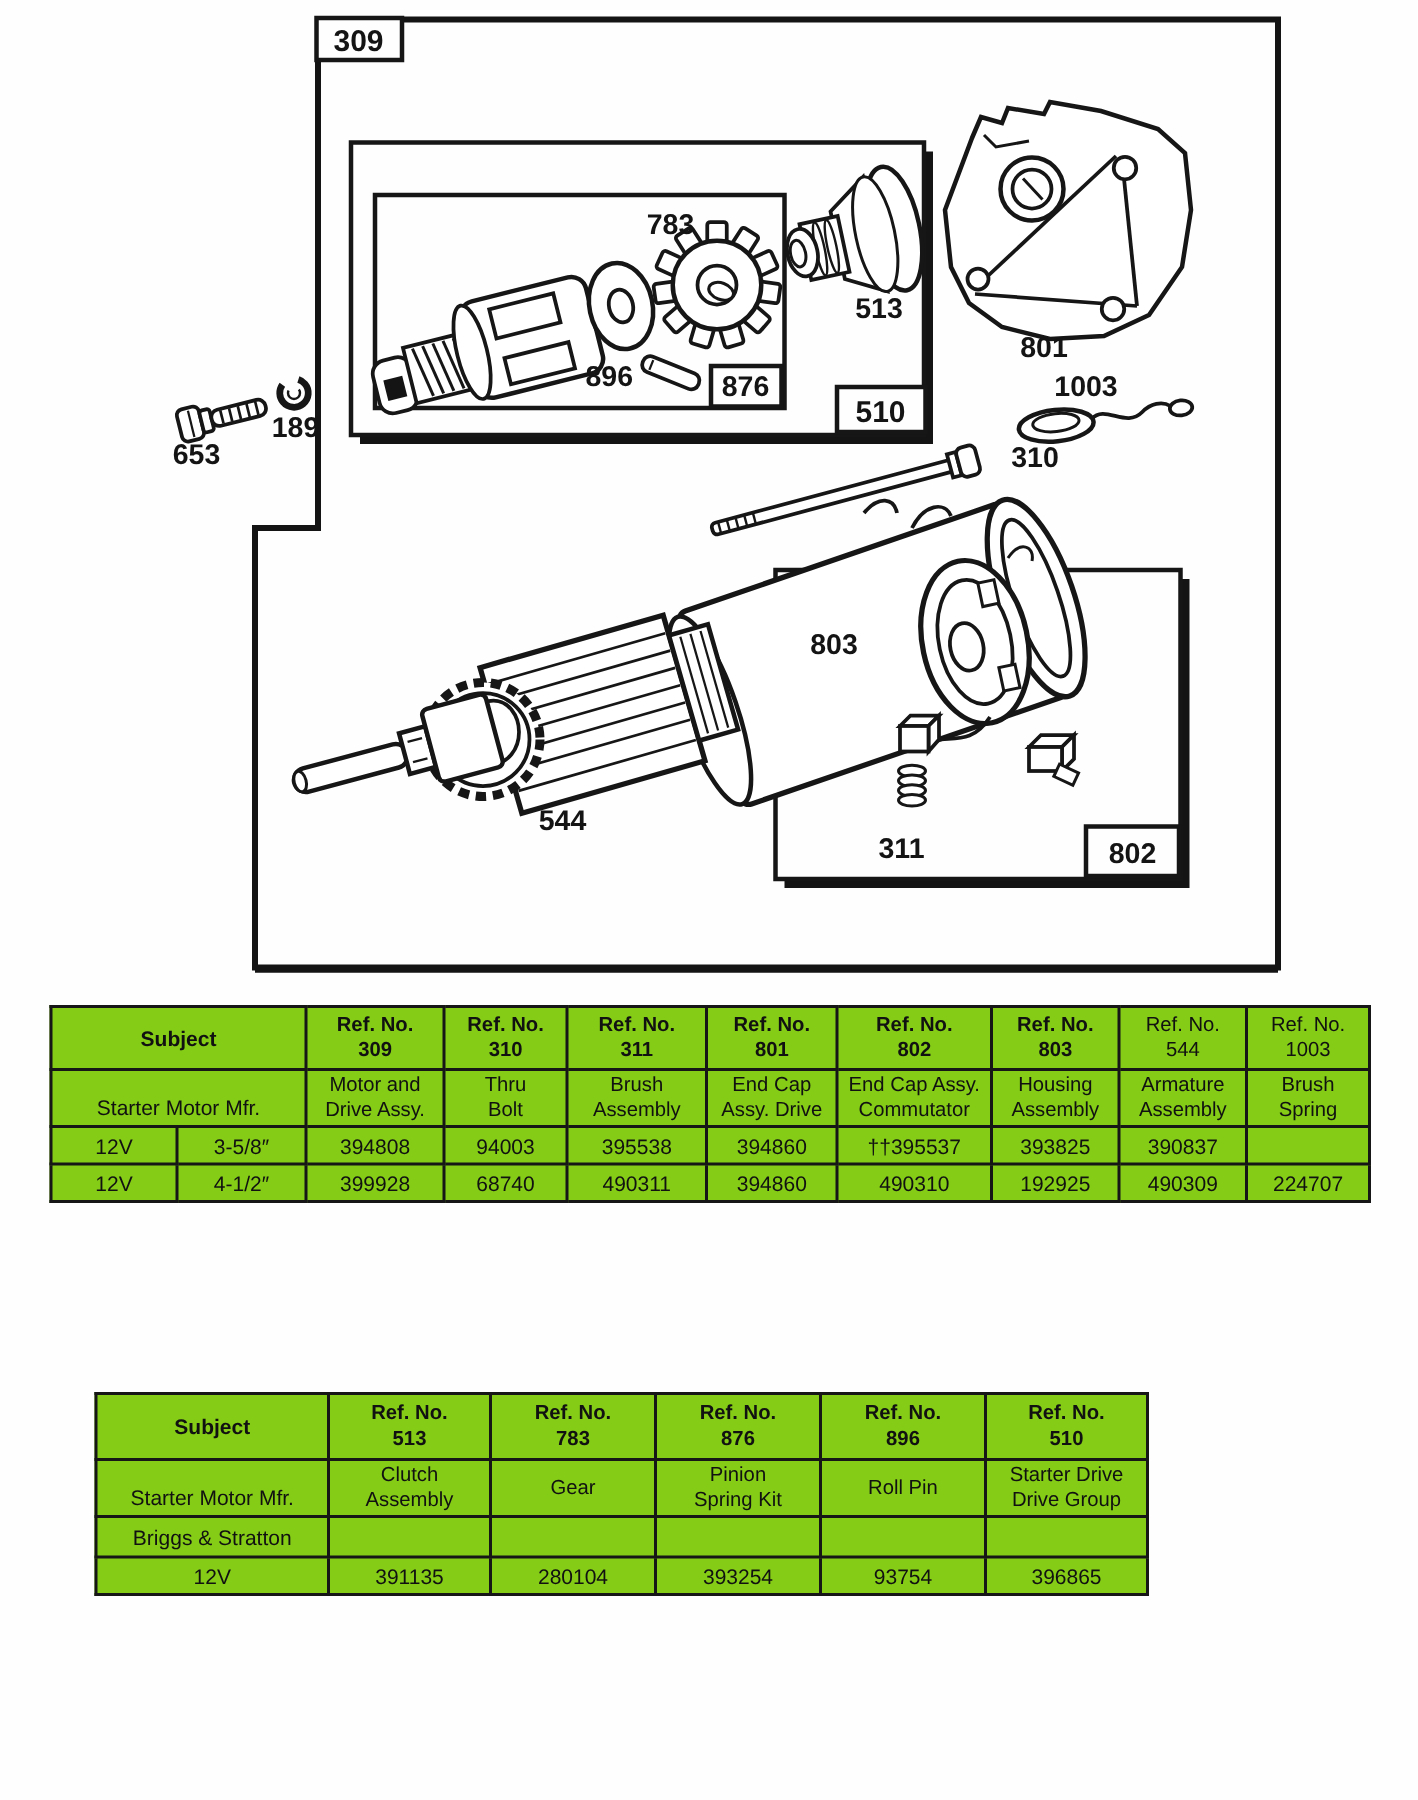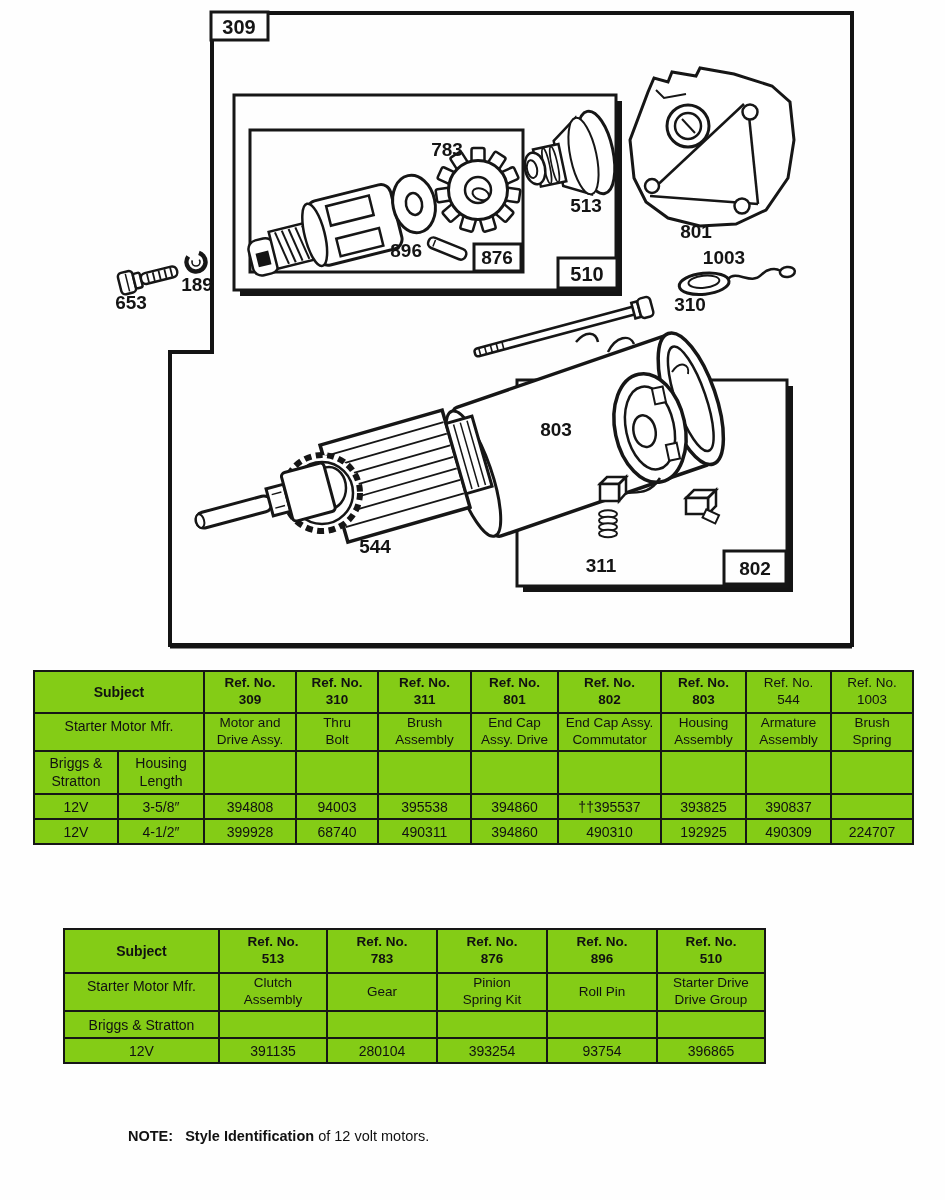--- a/index.html
+++ b/index.html
@@ -9,21 +9,21 @@
   svg text{font-family:"Liberation Sans",sans-serif;font-weight:bold;fill:#141414;}
   .callout{font-size:19px;}
   .callout-big{font-size:20px;}
 
   table{border-collapse:collapse;position:absolute;table-layout:fixed;background:#84cc16;}
   td{border:2px solid #161616;text-align:center;vertical-align:middle;
      font:14px "Liberation Sans",sans-serif;color:#111;padding:0 2px;overflow:hidden;}
   .pre{white-space:pre-line;line-height:1.25;}
   .b{font-weight:bold;font-size:13.5px;}
   .h2c{font-size:13.5px;}
-  .vbot{vertical-align:bottom;padding-bottom:16px;}
+  .vbot{vertical-align:bottom;padding-bottom:4px;}
   #table1{left:33px;top:670px;width:879px;}
   #table2{left:63px;top:928px;width:701px;}
   #table1 tr.r1{height:42px;} #table1 tr.r2{height:38px;} #table1 tr.r3{height:43px;}
   #table1 tr.rd{height:25px;}
   #table2 tr.r1{height:44px;} #table2 tr.r2{height:38px;} #table2 tr.r3{height:27px;}
   #table2 tr.rd{height:25px;}
 
   #notes{position:absolute;left:128px;top:1074px;width:640px;font-size:14.5px;
          line-height:25px;white-space:pre-wrap;}
   #notes .ln{min-height:25px;}
@@ -320,34 +320,20 @@
 Assy. Drive</td>
     <td class="h2c pre">End Cap Assy.
 Commutator</td>
     <td class="h2c pre">Housing
 Assembly</td>
     <td class="h2c pre">Armature
 Assembly</td>
     <td class="h2c pre">Brush
 Spring</td>
   </tr>
-  <tr class="r3">
-    <td class="pre">Briggs &amp;
-Stratton</td>
-    <td class="pre">Housing
-Length</td>
-    <td></td>
-          <td></td>
-    <td></td>
-          <td></td>
-    <td></td>
-          <td></td>
-    <td></td>
-          <td></td>
-  </tr>
   <tr class="rd">
     <td>12V</td>
     <td>3-5/8″</td>
     <td>394808</td>
     <td>94003</td>
     <td>395538</td>
     <td>394860</td>
     <td>††395537</td>
     <td>393825</td>
     <td>390837</td>
@@ -415,20 +401,19 @@
     <td>391135</td>
     <td>280104</td>
     <td>393254</td>
     <td>93754</td>
     <td>396865</td>
   </tr>
 </tbody>
     </table>
 
 <div id="notes">
-  <div class="ln"><b>NOTE:   </b><b>Style Identification</b><span> of 12 volt motors.</span></div>
   <div class="ln ind2"></div>
   
   
   
 </div>
 
 </div>
 
 </body></html>

